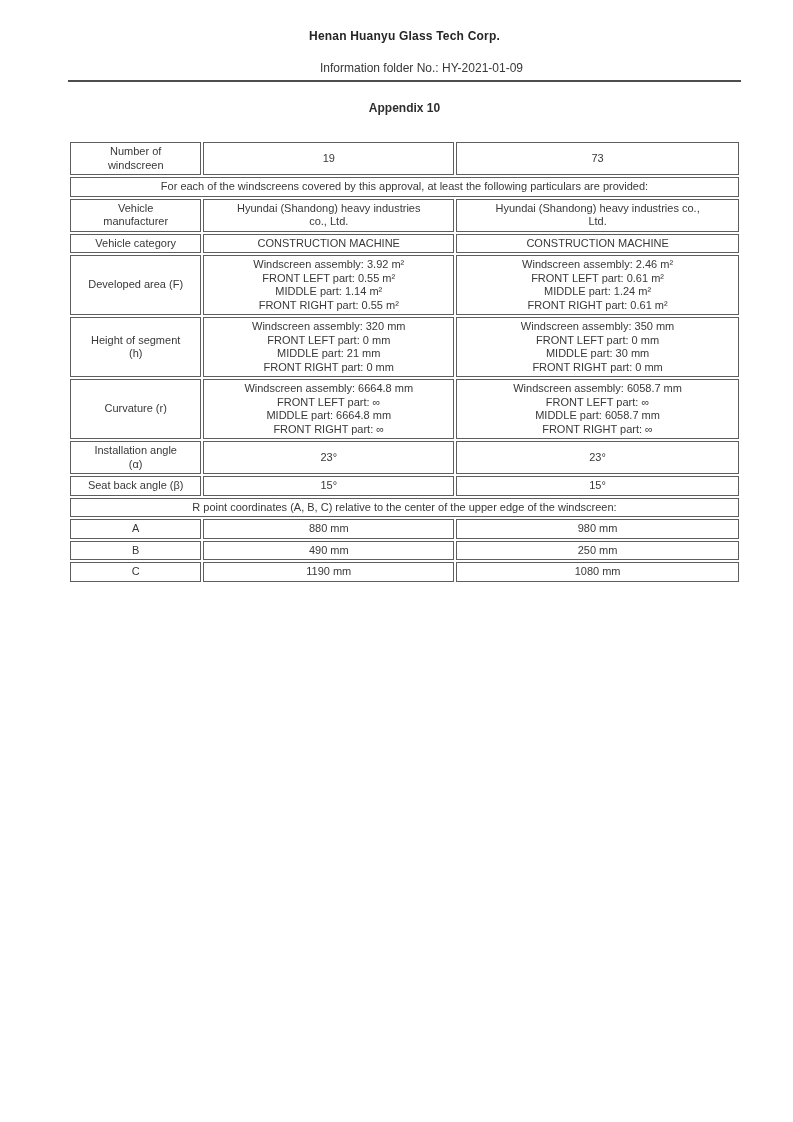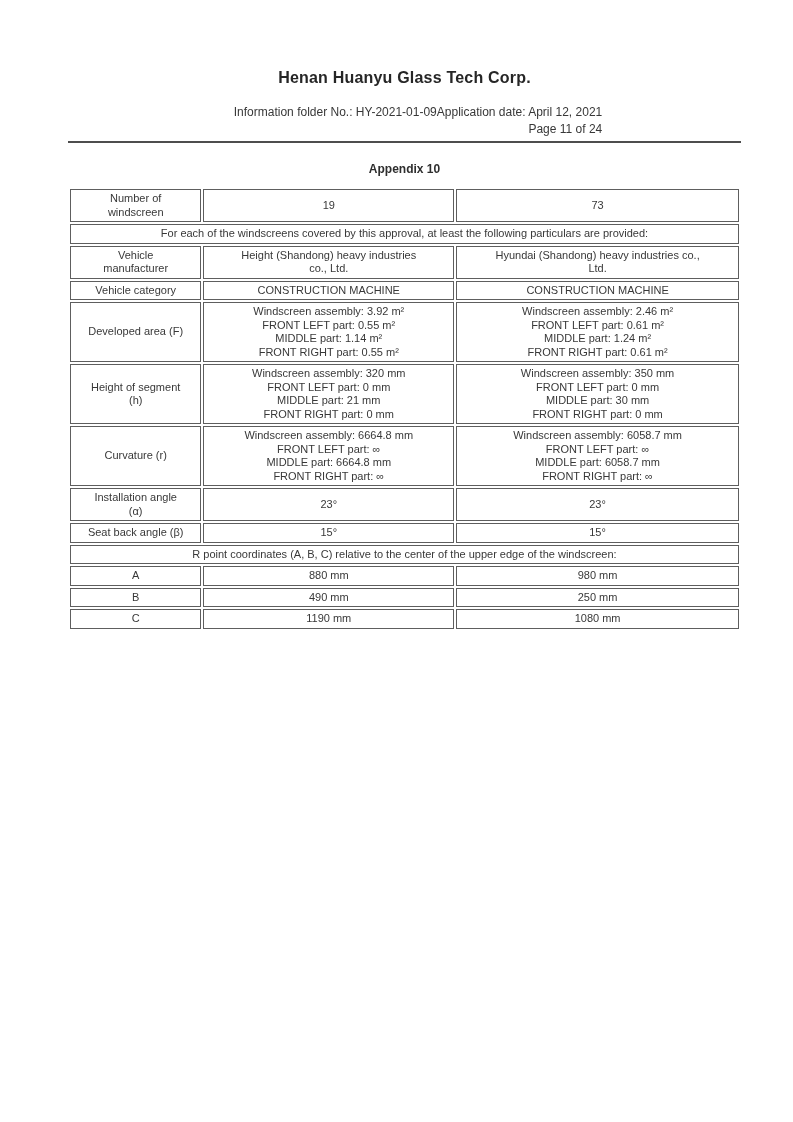--- a/index.html
+++ b/index.html
@@ -13,23 +13,23 @@
     overflow: hidden;
     box-sizing: border-box;
   }
   .content {
     margin: 0 52px 0 68px; 
     width: 673px;
     box-sizing: border-box;
   }
   .company-title {
     margin: 0;
-    padding-top: 69px;
+    padding-top: 29px;
     text-align: center;
-    font-size: 16px;
+    font-size: 12px;
     font-weight: bold;
     color: #262626;
     letter-spacing: 0.2px;
   }
   .meta-row {
     display: flex;
     justify-content: center;
     align-items: flex-start;
     margin-top: 17px;
     font-size: 12px;
@@ -51,21 +51,21 @@
     color: #2e2e2e;
   }
   .doc-subtitle {
     margin-top: 12px;
     text-align: center;
     font-size: 12px;
     font-weight: bold;
     color: #2e2e2e;
   }
   table.spec-table {
-    margin-top: 11px;
+    margin-top: 25px;
     width: 673px;
     table-layout: fixed;
     border-collapse: separate;
     border-spacing: 2px;
     font-size: 11px;
     line-height: 13.5px;
     color: #383838;
   }
   table.spec-table td {
     border: 1px solid #5e5e5e;
@@ -84,24 +84,20 @@
 </head>
 <body>
 
 <div class="page">
   <div class="content">
 
     <h1 class="company-title">Henan Huanyu Glass Tech Corp.</h1>
 
     <div class="meta-row">
       <div class="meta-left">Information folder No.: HY-2021-01-09</div>
-      <div class="meta-right">
-        <div>Application date: April 12, 2021</div>
-        <div>Page 11 of 24</div>
-      </div>
     </div>
 
     <hr class="header-rule">
 
     <div class="appendix-title">Appendix 10</div>
 
     <table class="spec-table">
       <colgroup>
         <col class="col-label">
         <col class="col-v1">
@@ -113,21 +109,21 @@
 windscreen</td>
           <td>19</td>
           <td>73</td>
         </tr>
         <tr>
           <td class="note-cell" colspan="3">For each of the windscreens covered by this approval, at least the following particulars are provided:</td>
         </tr>
         <tr>
           <td>Vehicle
 manufacturer</td>
-          <td>Height (Shandong) heavy industries
+          <td>Hyundai (Shandong) heavy industries
 co., Ltd.</td>
           <td>Hyundai (Shandong) heavy industries co.,
 Ltd.</td>
         </tr>
         <tr>
           <td>Vehicle category</td>
           <td>CONSTRUCTION MACHINE</td>
           <td>CONSTRUCTION MACHINE</td>
         </tr>
         <tr>

